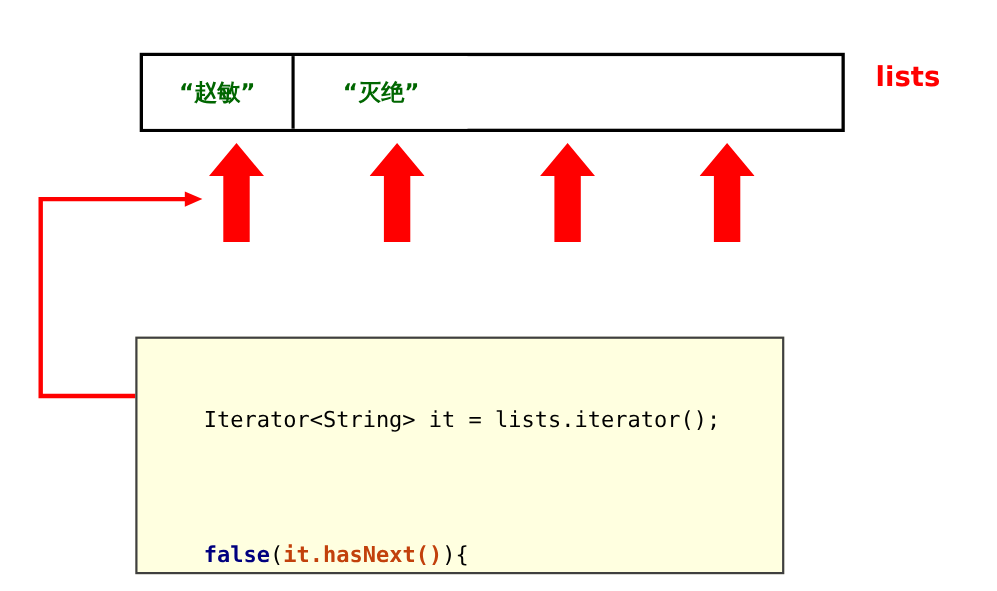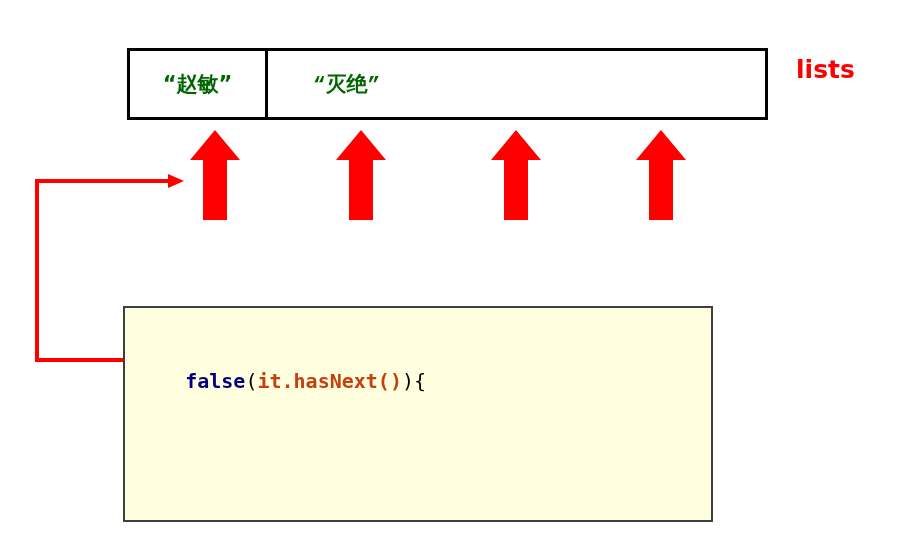--- a/index.html
+++ b/index.html
@@ -38,21 +38,21 @@
     font-size: 21px;
     font-family: "DejaVu Sans", "Liberation Sans", sans-serif;
     letter-spacing: 0px;
     background: #ffffff;
     text-align: center;
   }
   .array-cell:last-child { border-right: none; }
   .cell-w1 { width: 138px; }
   .cell-w2 { width: 153px; }
   .cell-w3 { width: 190px; }
-  .cell-w4 { width: 157px; font-family: Liberation Mono, monospace; }
+  .cell-w4 { width: 157px; }
 
   
   #false-label {
     position: absolute;
     left: 796px;
     top: 55px;
     color: #ff0000;
     font-weight: bold;
     font-size: 25px;
     font-family: "DejaVu Sans", "Liberation Sans", sans-serif;
@@ -131,16 +131,19 @@
 
 <div id="loop-connector">
   <svg viewBox="0 0 200 200" aria-hidden="true">
     <path d="M 98 190 L 9 190 L 9 11 L 142 11" stroke="#ff0000" stroke-width="4" fill="none"></path>
     <polygon points="156,11 140,4 140,18" fill="#ff0000"></polygon>
   </svg>
 </div>
 
 <div id="code-block">
   <div class="code-line">
+    <span>Iterator&lt;String&gt; it = lists.iterator();</span>
+  </div>
+  <div class="code-line">
     <span class="kw-while">false</span><span>(</span><span class="kw-call">it.hasNext()</span><span>){</span>
   </div>
 
 </div>
 
 </body></html>

